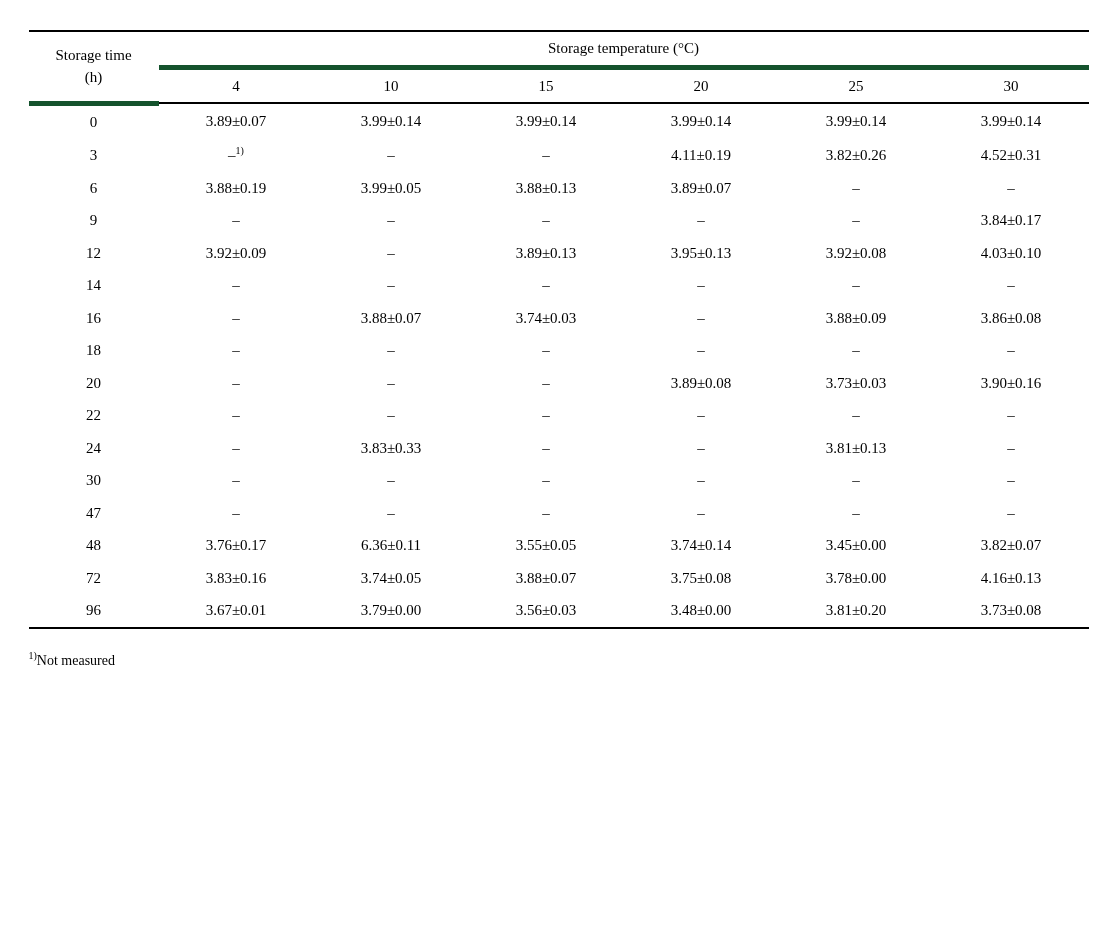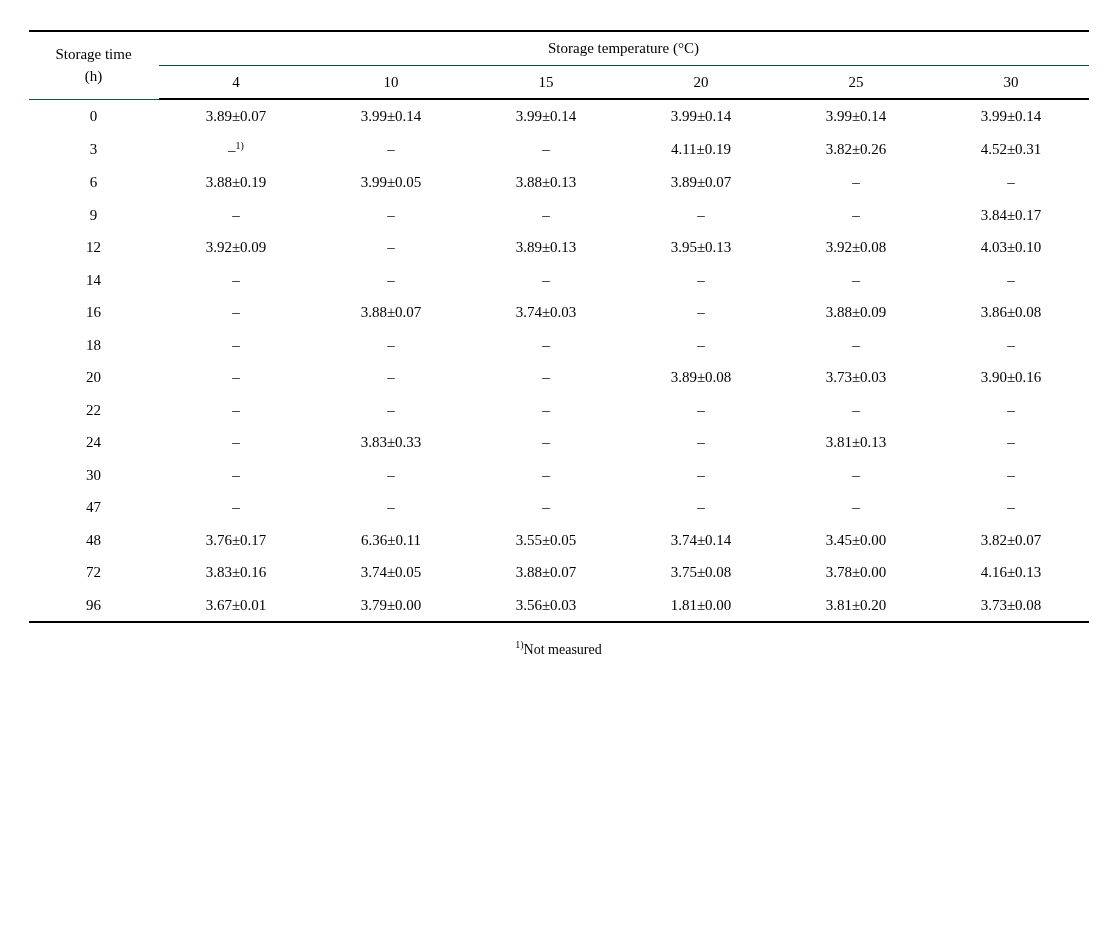--- a/index.html
+++ b/index.html
@@ -20,21 +20,21 @@
     }
     .table-wrapper {
       width: 1060px;
     }
     table {
       width: 100%;
       border-collapse: collapse;
       border-top: 2px solid #000;
     }
     thead tr:first-child th {
-      border-bottom: 1px solid #14532d;
+      border-bottom: 5px solid #14532d;
     }
     thead tr:last-child th {
       border-bottom: 2px solid #000;
     }
     tbody tr:last-child td {
       border-bottom: 2px solid #000000;
     }
     th, td {
       text-align: center;
       padding: 5px 8px;
@@ -42,23 +42,23 @@
       line-height: 1.5;
     }
     th.row-header, td.row-header {
       text-align: center;
       width: 130px;
     }
     .col-header {
       font-weight: normal;
     }
     .footnote {
-      margin-top: 16px;
+      margin-top: 22px;
       font-size: 14px;
-      text-align: center;
+      text-align: left;
       font-family: Liberation Serif, serif;
     }
     sup {
       font-size: 10px;
     }
   </style>
 </head>
 <body>
 
 <div class="table-wrapper">
@@ -214,21 +214,21 @@
           <td>3.88±0.07</td>
           <td>3.75±0.08</td>
           <td>3.78±0.00</td>
           <td>4.16±0.13</td>
         </tr>
         <tr>
           <td class="row-header">96</td>
           <td>3.67±0.01</td>
           <td>3.79±0.00</td>
           <td>3.56±0.03</td>
-          <td>1.81±0.00</td>
+          <td>3.48±0.00</td>
           <td>3.81±0.20</td>
           <td>3.73±0.08</td>
         </tr>
       </tbody>
   </table>
   <div class="footnote">
     <span><sup>1)</sup>Not measured</span>
   </div>
 </div>
 

